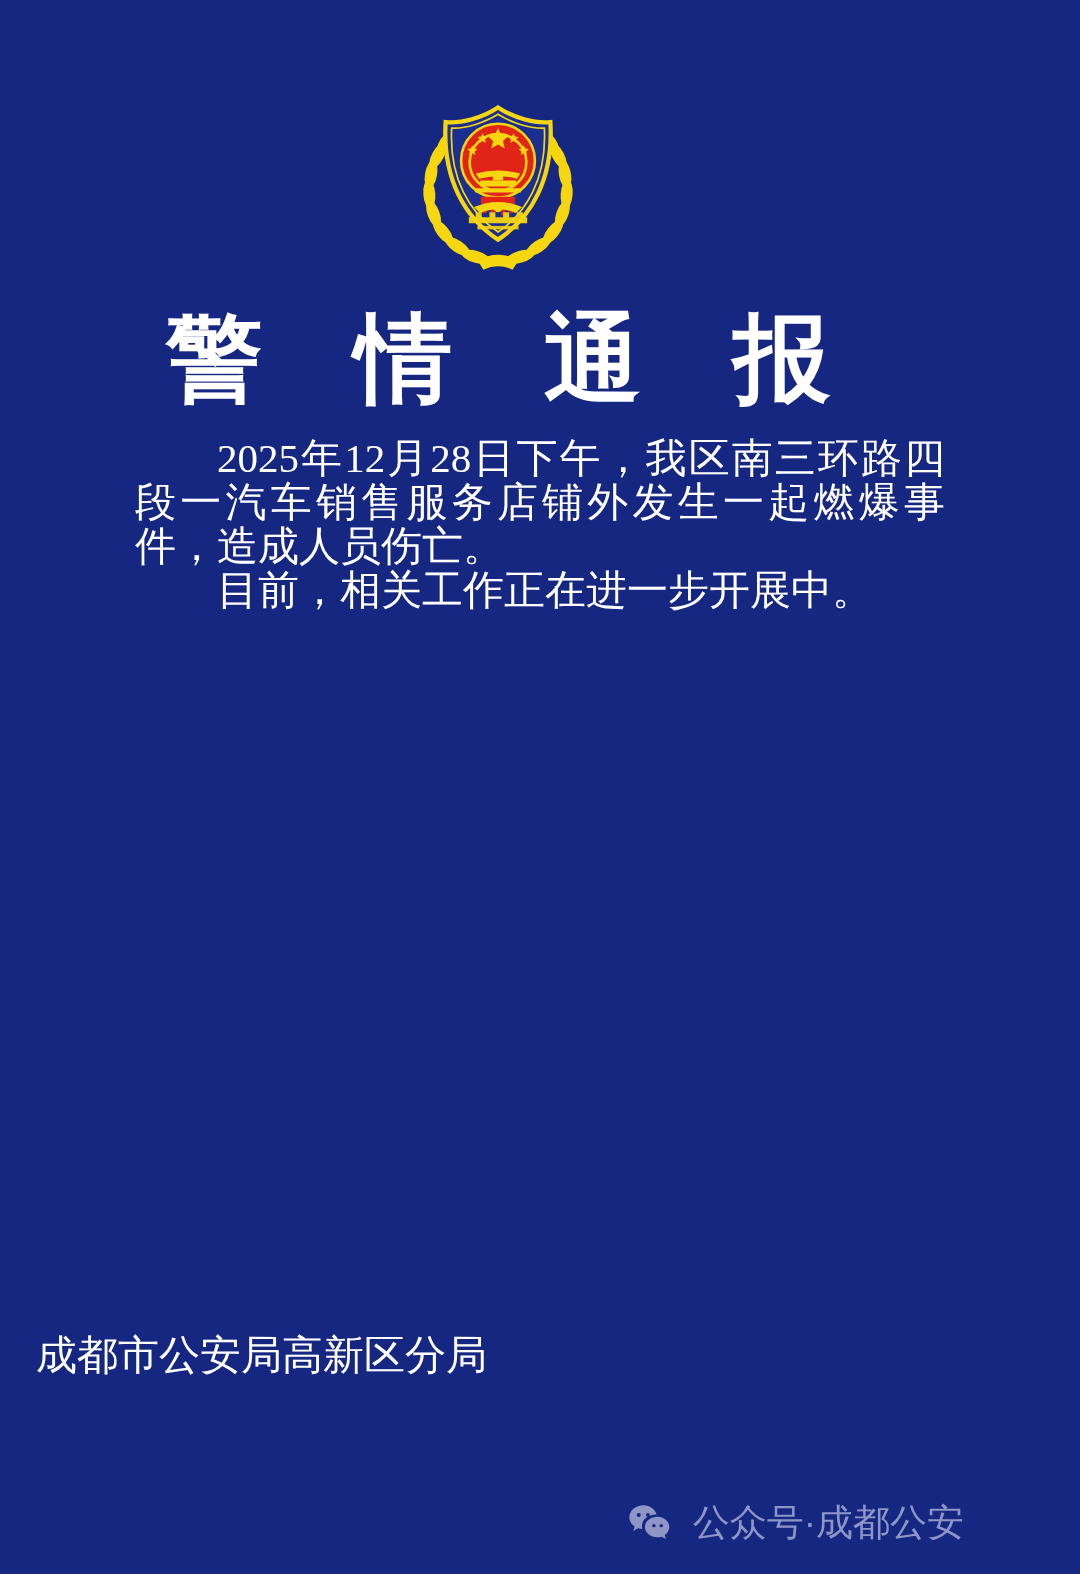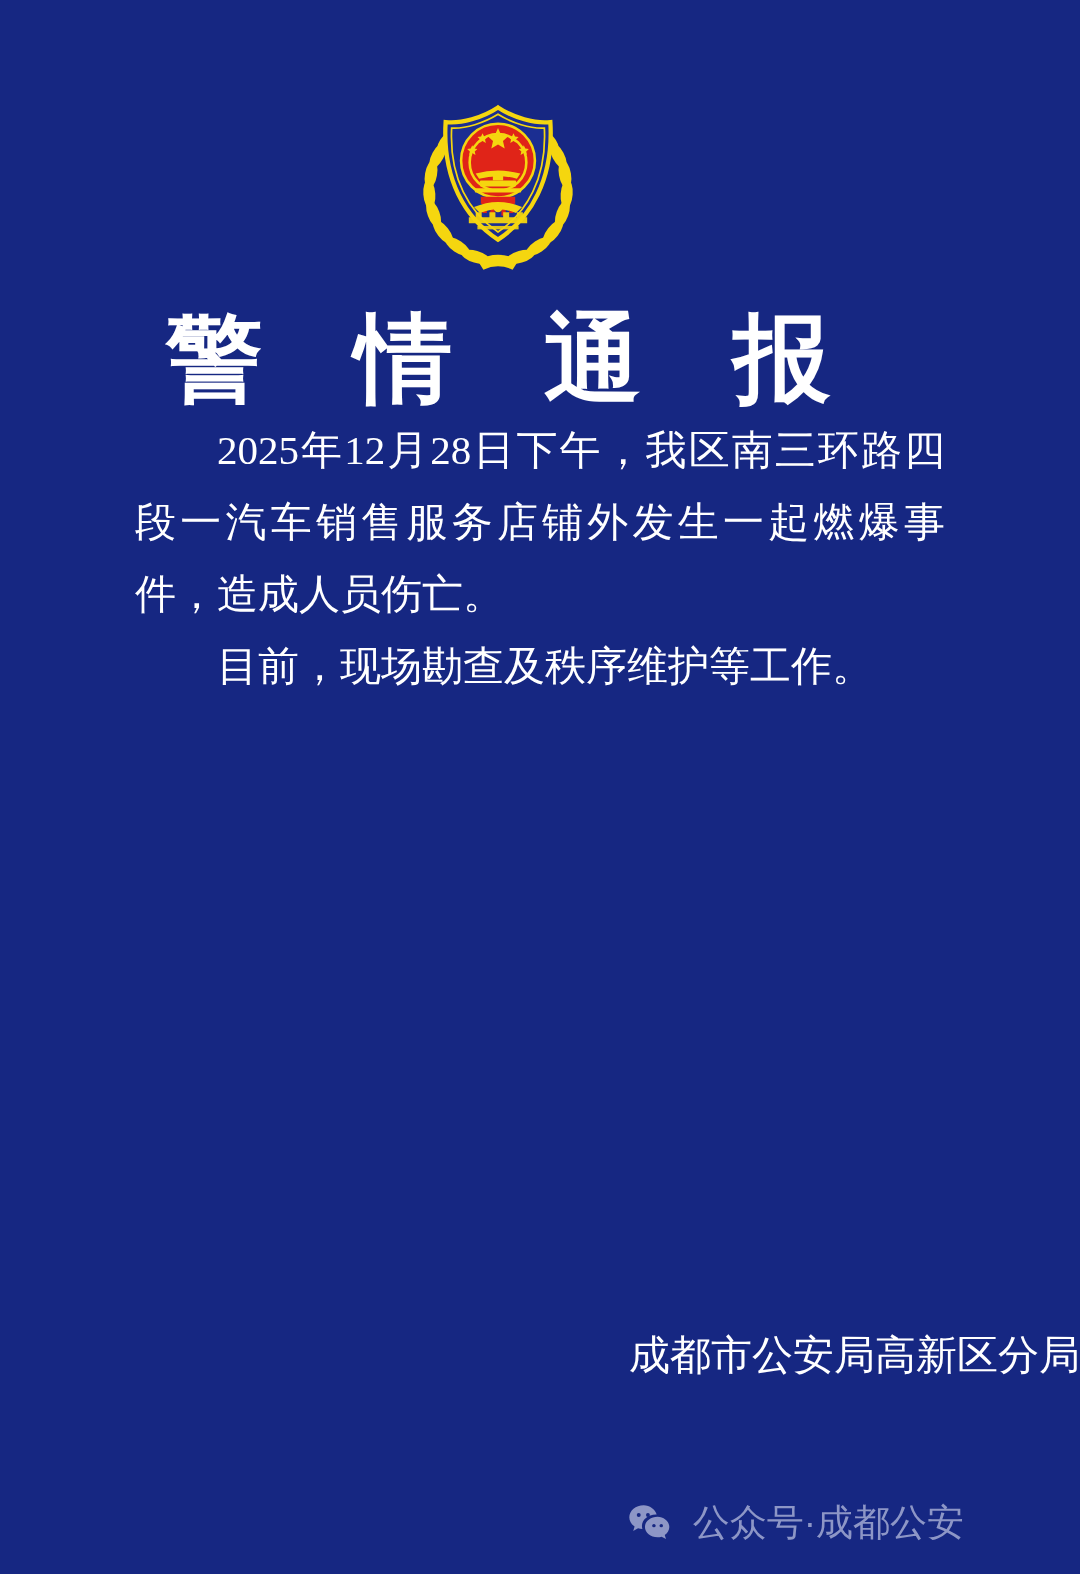--- a/index.html
+++ b/index.html
@@ -42,39 +42,39 @@
     font-size:97px;
     font-weight:bold;
     letter-spacing:0.95em;
     text-indent:0.95em;
     line-height:1.2;
     color:var(--text);
     white-space:nowrap;
   }
   .body-text{
     position:absolute;
-    top:414px;
+    top:436px;
     left:135px;
     width:810px;
     font-size:41px;
-    line-height:72px;
+    line-height:44px;
     text-align:justify;
     color:var(--text);
   }
   .body-text p{
     text-indent:2em;
     margin:0;
   }
   .signature-block{
     position:absolute;
     top:1322px;
     left:0;
     width:1080px;
-    padding-left:88px;
-    text-align:right;
+    padding-left:36px;
+    text-align:left;
     font-size:41px;
     line-height:66px;
     color:var(--text);
   }
   .watermark{
     position:absolute;
     top:1498px;
     right:32px;
     display:flex;
     align-items:center;
@@ -157,21 +157,21 @@
 
       <path fill="#f5d60f" d="M66,146 h8 v-6 h7 v6 h9 v-6 h7 v6 h9 v-6 h7 v6 h9 v-6 h7 v6 h5 v7 H66 Z" opacity="0.95"></path>
       <rect x="76" y="156" width="48" height="4" fill="#f5d60f" opacity="0.9"></rect>
     </svg>
   </div>
 
   <h1 class="title">警情通报</h1>
 
   <div class="body-text">
     <p>2025年12月28日下午，我区南三环路四段一汽车销售服务店铺外发生一起燃爆事件，造成人员伤亡。</p>
-    <p>目前，现场勘查及秩序维护等工作。</p>
+    <p>目前，相关工作正在进一步开展中。</p>
   </div>
 
   <div class="signature-block">
     <div>成都市公安局高新区分局</div>
   </div>
 
   <div class="watermark">
     <span class="wx-icon">
       <svg viewBox="0 0 40 34" xmlns="http://www.w3.org/2000/svg" aria-hidden="true">
         <g fill="#8d96c6">

